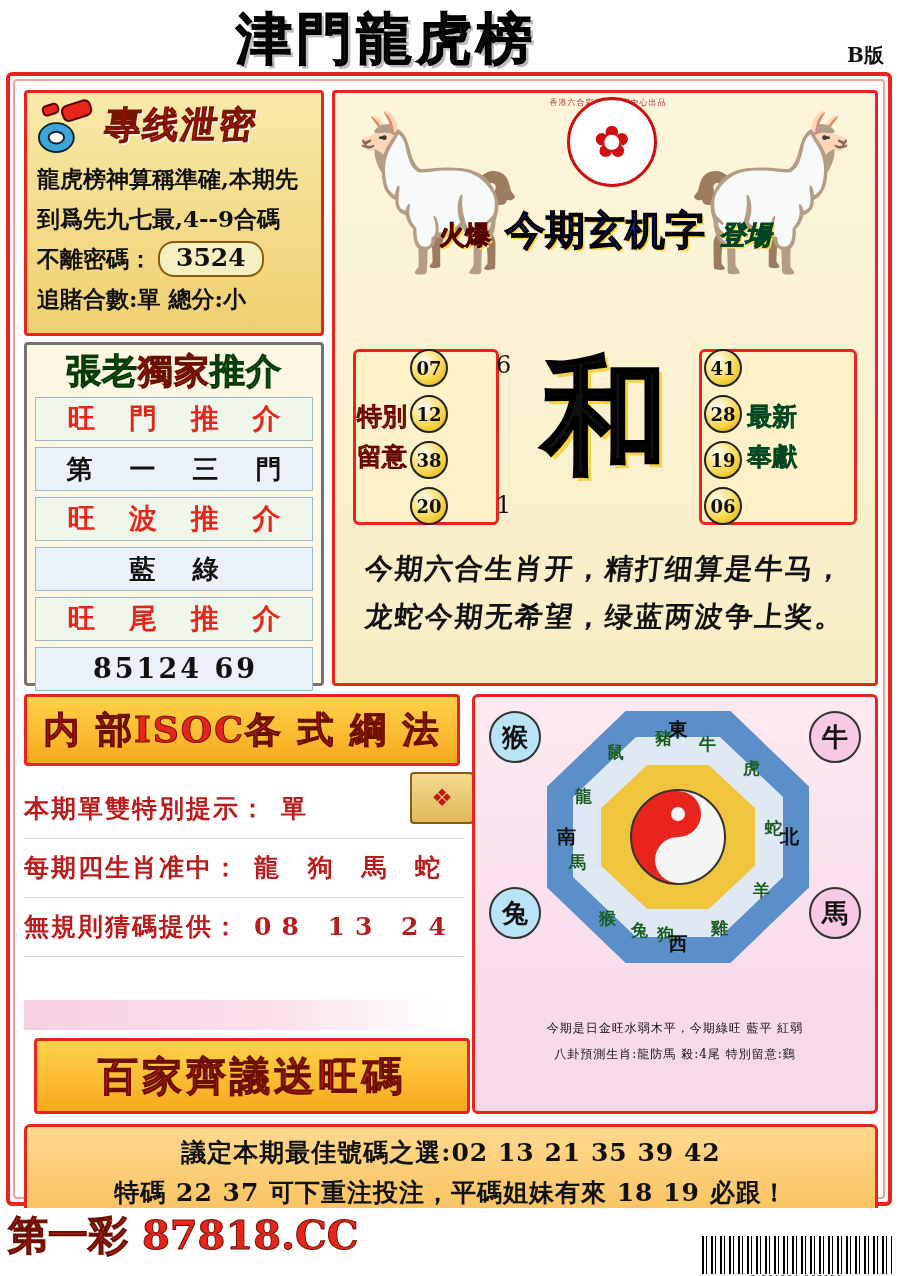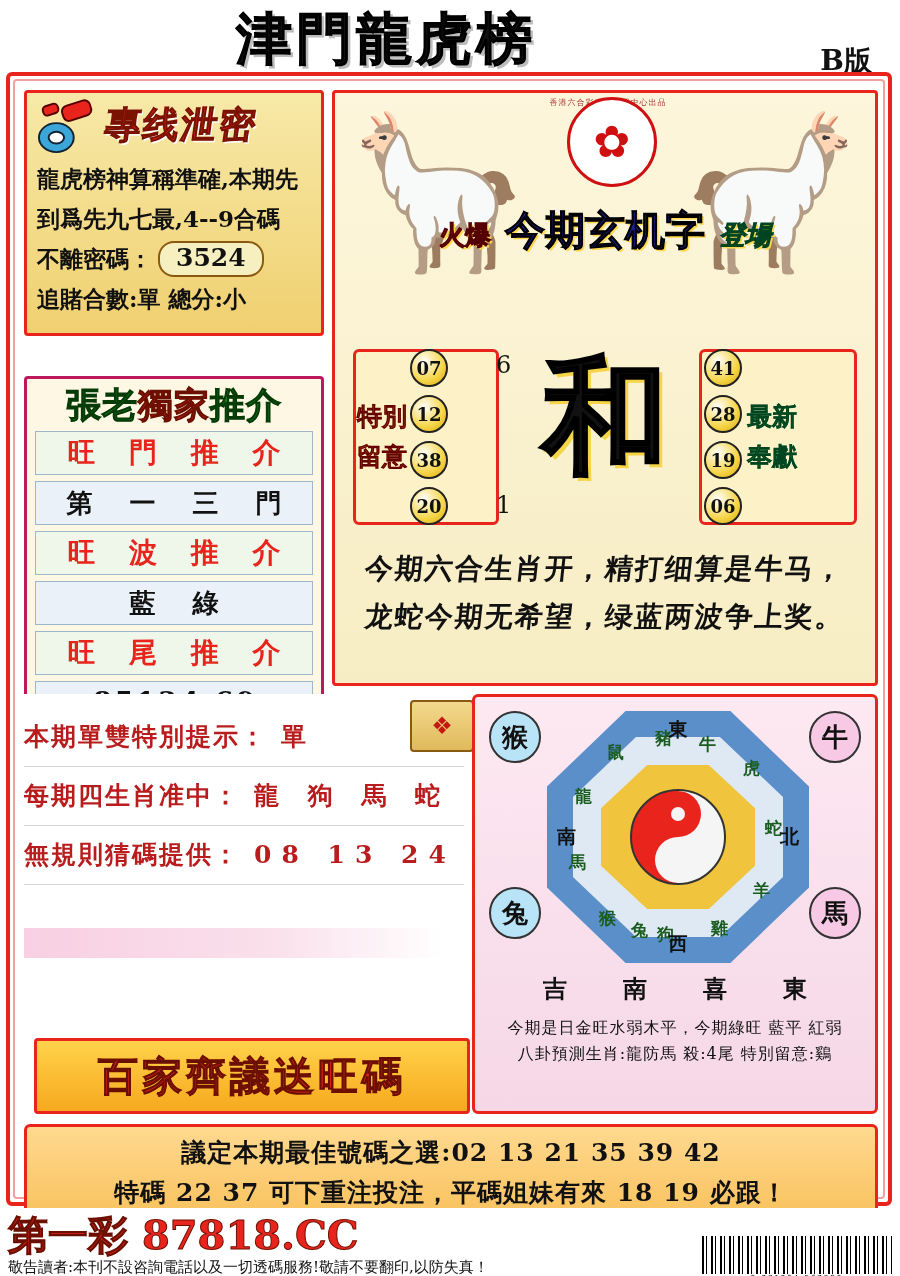--- a/index.html
+++ b/index.html
@@ -16,23 +16,23 @@
   .masthead{position:absolute;left:0;top:0;width:900px;height:72px;}
   .title-main{
     position:absolute;left:236px;top:2px;
     font-family:"DejaVu Serif","Liberation Serif",serif;
     font-weight:bold;font-size:56px;letter-spacing:4px;
     color:#111;
     -webkit-text-stroke:1px #000;
     text-shadow:3px 3px 0 #bdbdbd, -1px -1px 0 #fff;
   }
   .edition{
-    position:absolute;right:28px;top:42px;
-    font-family:"DejaVu Serif","Liberation Serif",serif;
-    font-weight:bold;font-size:28px;color:#111;margin-left:22px;
+    position:absolute;right:16px;top:42px;
+    font-family:"DejaVu Serif","Liberation Serif",serif;
+    font-weight:bold;font-size:20px;color:#111;margin-left:22px;
   }
 
   
   .frame{
     position:absolute;left:6px;top:72px;width:886px;height:1134px;
     border:4px solid #e8241c;
     border-radius:6px;
     background:#fff;
     box-sizing:border-box;
   }
@@ -75,21 +75,21 @@
     border:2px solid #8a5a10;border-radius:16px;
     padding:0 16px;height:32px;line-height:30px;
     font-size:25px;color:#111;font-weight:bold;
     font-family:"DejaVu Serif","Liberation Serif",serif;
   }
 
   
   .p-zhang{
     left:14px;top:266px;width:300px;height:344px;
     background:#fdf7e3;
-    border:3px solid #be185d;border-radius:4px;margin-top:34px;
+    border:3px solid #737373;border-radius:4px;
   }
   .zhang-title{
     height:52px;line-height:52px;text-align:center;
     font-family:"DejaVu Serif","Liberation Serif",serif;
     font-weight:bold;font-size:35px;letter-spacing:1px;
   }
   .zt-a{color:#1a7a1f;-webkit-text-stroke:1px #063a06;}
   .zt-b{color:#e8241c;-webkit-text-stroke:1px #6b0f00;}
   .zrow{
     margin:0 8px 6px 8px;height:42px;line-height:42px;
@@ -308,21 +308,21 @@
   }
   .bottom-words{
     position:absolute;left:0;top:276px;width:100%;text-align:center;
     font-family:"DejaVu Serif","Liberation Serif",serif;
     font-weight:bold;font-size:24px;color:#111;letter-spacing:56px;
     text-indent:56px;
   }
   .bagua-note{
     position:absolute;left:14px;right:14px;top:318px;
     font-family:"DejaVu Serif","Liberation Serif",serif;
-    font-size:16px;color:#111;line-height:26px;letter-spacing:1px;
+    font-size:12px;color:#111;line-height:26px;letter-spacing:1px;
     text-align:center;
   }
 
   
   .p-bottom{
     left:14px;top:1048px;width:854px;height:132px;
     background:linear-gradient(#ffd98f,#f6b84a);
     border:3px solid #e8241c;border-radius:6px;
     padding:6px 14px;box-sizing:border-box;
   }
@@ -449,20 +449,21 @@
         </div>
       </div>
 
       <div class="poem">
         <div class="poem-line">今期六合生肖开，精打细算是牛马，</div>
         <div class="poem-line">龙蛇今期无希望，绿蓝两波争上奖。</div>
       </div>
     </div>
 
     <div class="panel p-isoc">
+      <div class="isoc-title">内 部ISOC各 式 綱 法</div>
       <div class="isoc-rows">
         <div class="stamp">❖</div>
         <div class="pinkblur"></div>
         <div class="isoc-row">
           <span>本期單雙特別提示：</span><span class="v">單</span>
         </div>
         <div class="isoc-row">
           <span>每期四生肖准中：</span><span class="v">龍  狗  馬  蛇</span>
         </div>
         <div class="isoc-row">
@@ -501,39 +502,35 @@
         <div class="dir dir-s">西</div>
         <div class="dir dir-e">南</div>
         <div class="dir dir-w">北</div>
 
         <div class="taiji">
           <div class="dot1"></div>
           <div class="dot2"></div>
         </div>
       </div>
 
-      <div class="bottom-words">
-        <span>吉南</span><span>喜東</span>
-      </div>
 
       <div class="bagua-note">
         <div>今期是日金旺水弱木平，今期綠旺  藍平  紅弱</div>
         <div>八卦預測生肖:龍防馬    殺:4尾      特別留意:鷄</div>
       </div>
     </div>
 
     <div class="panel p-bottom">
       <div class="bline">議定本期最佳號碼之選:02   13    21    35    39    42</div>
       <div class="bline">特碼  22  37  可下重注投注，平碼姐妹有來  18 19 必跟！</div>
       <div class="bline">送特碼詩：今期生肖找牛童，順手牽羊二五來。</div>
     </div>
   </div>
 
   <div class="footer">
     <div class="brand">
       <span>第一彩</span>
       <span class="dom">87818.CC</span>
     </div>
-    <div class="disclaimer">敬告讀者:本刊不設咨詢電話以及一切透碼服務!敬請不要翻印,以防失真！</div>
     <div class="barcode"></div>
     <div class="barcode-num">9 771234 567890</div>
   </div>
 </div>
 
 </body></html>

